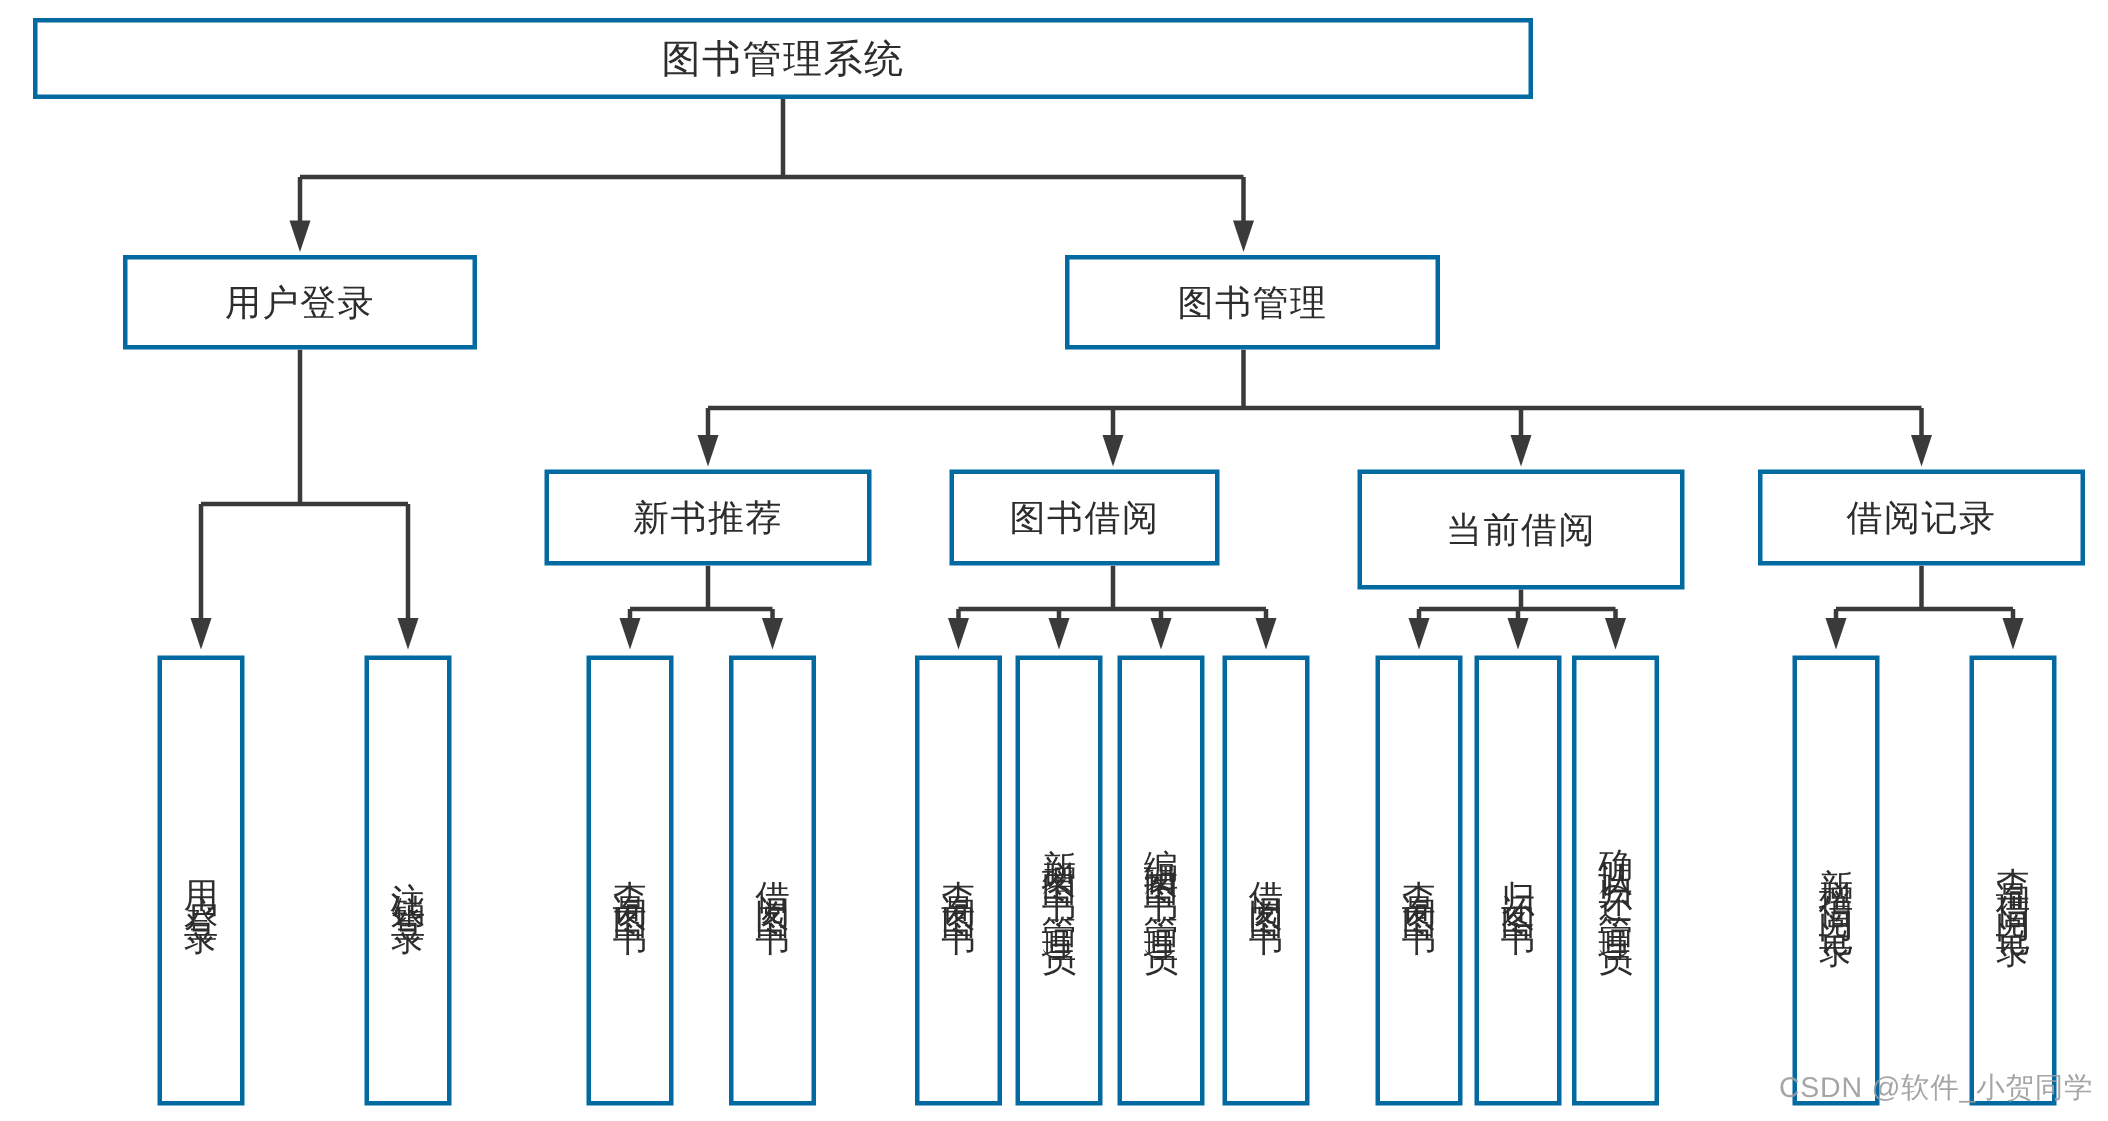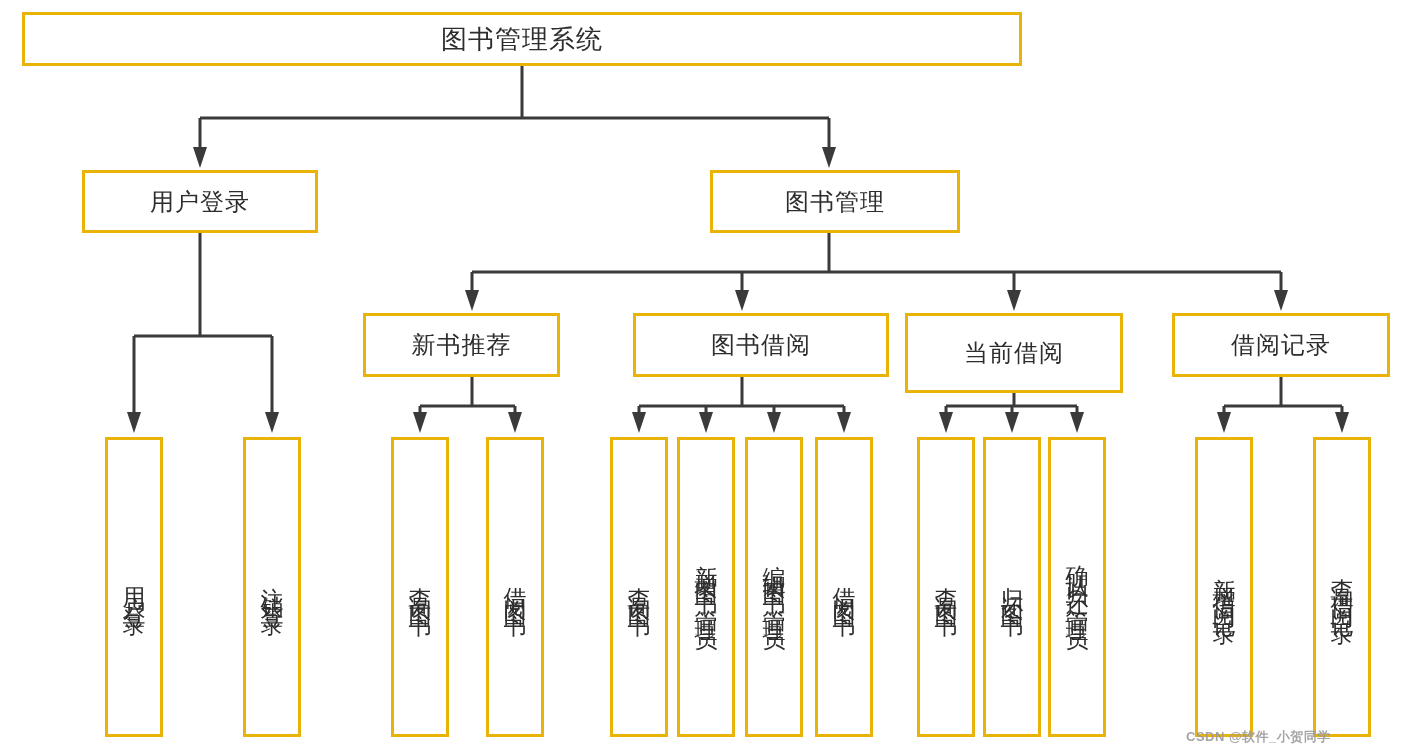--- a/index.html
+++ b/index.html
@@ -13,48 +13,47 @@
     overflow: hidden;
   }
   #connector-svg {
     position: absolute;
     left: 0; top: 0;
     width: 1405px; height: 747px;
   }
   .node {
     position: absolute;
     box-sizing: border-box;
-    border: 3px solid #eab308;
+    border: 3px solid #0369a1;
     background: #ffffff;
     display: flex;
     align-items: center;
     justify-content: center;
     color: #2d2d2d;
   }
   .hlabel { font-size: 24px; letter-spacing: 1px; white-space: nowrap; }
   .root-box .hlabel { font-size: 26px; }
   .vbox { top: 437px; height: 300px; width: 58px; }
   .vlabel {
     writing-mode: vertical-rl;
     text-orientation: mixed;
     font-size: 23px;
     letter-spacing: 9px;
     line-height: 1;
     white-space: nowrap;
   }
   .watermark {
     position: absolute;
     left: 1186px;
-    top: 728px;
-    font-size: 13px;
+    top: 712px;
+    font-size: 19px;
     color: rgba(155, 155, 155, 0.9);
     white-space: nowrap;
     z-index: 5;
     letter-spacing: 0.5px;
-    font-weight: bold;
   }
 </style>
 </head>
 <body>
 
 <div id="canvas">
 
   <svg id="connector-svg" viewBox="0 0 1405 747" xmlns="http://www.w3.org/2000/svg">
 
     <g stroke="#3a3a3a" stroke-width="3" fill="none">
@@ -101,24 +100,24 @@
     <span class="hlabel">图书管理系统</span>
   </div>
 
   <div class="node" style="left:82px; top:170px; width:236px; height:63px;">
     <span class="hlabel">用户登录</span>
   </div>
   <div class="node" style="left:710px; top:170px; width:250px; height:63px;">
     <span class="hlabel">图书管理</span>
   </div>
 
-  <div class="node" style="left:363px; top:313px; width:197px; height:64px;">
+  <div class="node" style="left:363px; top:313px; width:218px; height:64px;">
     <span class="hlabel">新书推荐</span>
   </div>
-  <div class="node" style="left:633px; top:313px; width:256px; height:64px;">
+  <div class="node" style="left:633px; top:313px; width:180px; height:64px;">
     <span class="hlabel">图书借阅</span>
   </div>
   <div class="node" style="left:905px; top:313px; width:218px; height:80px;">
     <span class="hlabel">当前借阅</span>
   </div>
   <div class="node" style="left:1172px; top:313px; width:218px; height:64px;">
     <span class="hlabel">借阅记录</span>
   </div>
 
   <div class="node vbox" style="left:105px;">

